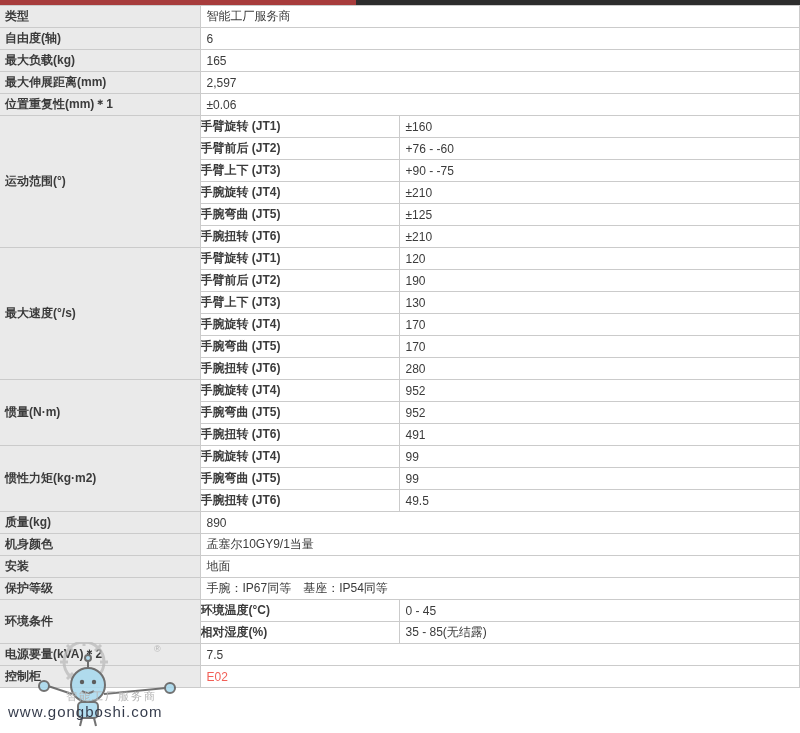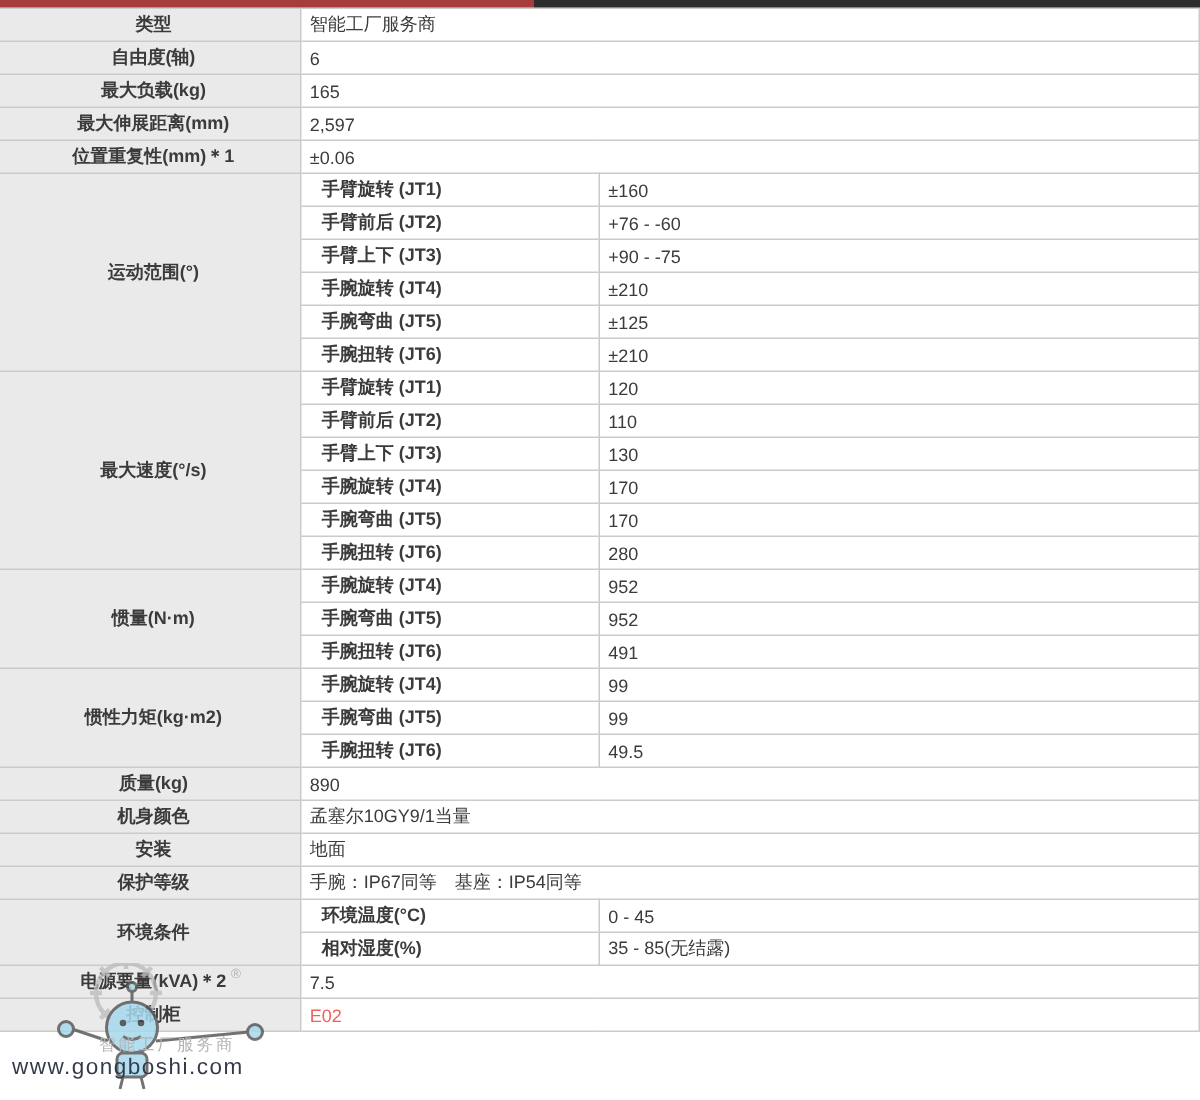--- a/index.html
+++ b/index.html
@@ -15,22 +15,22 @@
     height:19px; width:100%;
     display:flex; align-items:center; justify-content:center;
     color:#fff; font-size:12px; font-weight:700; letter-spacing:0.5px;
   }
   table.spec { width:800px; border-collapse:collapse; table-layout:fixed; }
   table.spec td {
     height:22px; font-size:12px; color:#3b3b3b;
     border:1px solid #cbcbcb; vertical-align:middle;
     white-space:nowrap; overflow:hidden;
   }
-  td.label { background:#eaeaea; font-weight:700; padding-left:5px;text-align:center; }
-  td.sub   { background:#fff;    font-weight:700; padding-left:14px; }
+  td.label { background:#eaeaea; font-weight:700; padding-left:5px; }
+  td.sub   { background:#fff;    font-weight:700; padding-left:0; }
   td.value { background:#fff;    font-weight:400; padding-left:6px; }
   td.link-red { font-weight:400; cursor:pointer; }
   tr > td:first-child { border-left:none; }
 
   .watermark {
     position:absolute; left:6px; top:642px; width:215px; height:91px;
     pointer-events:none; opacity:0.85; z-index:5;
   }
   .wm-brand {
     position:absolute; left:52px; top:10px;
@@ -114,21 +114,21 @@
           <td class="sub">手腕扭转 (JT6)</td>
           <td class="value">±210</td>
         </tr>
         <tr>
           <td class="label" rowspan="6">最大速度(°/s)</td>
           <td class="sub">手臂旋转 (JT1)</td>
           <td class="value">120</td>
         </tr>
         <tr>
           <td class="sub">手臂前后 (JT2)</td>
-          <td class="value">110</td>
+          <td class="value">190</td>
         </tr>
         <tr>
           <td class="sub">手臂上下 (JT3)</td>
           <td class="value">130</td>
         </tr>
         <tr>
           <td class="sub">手腕旋转 (JT4)</td>
           <td class="value">170</td>
         </tr>
         <tr>

